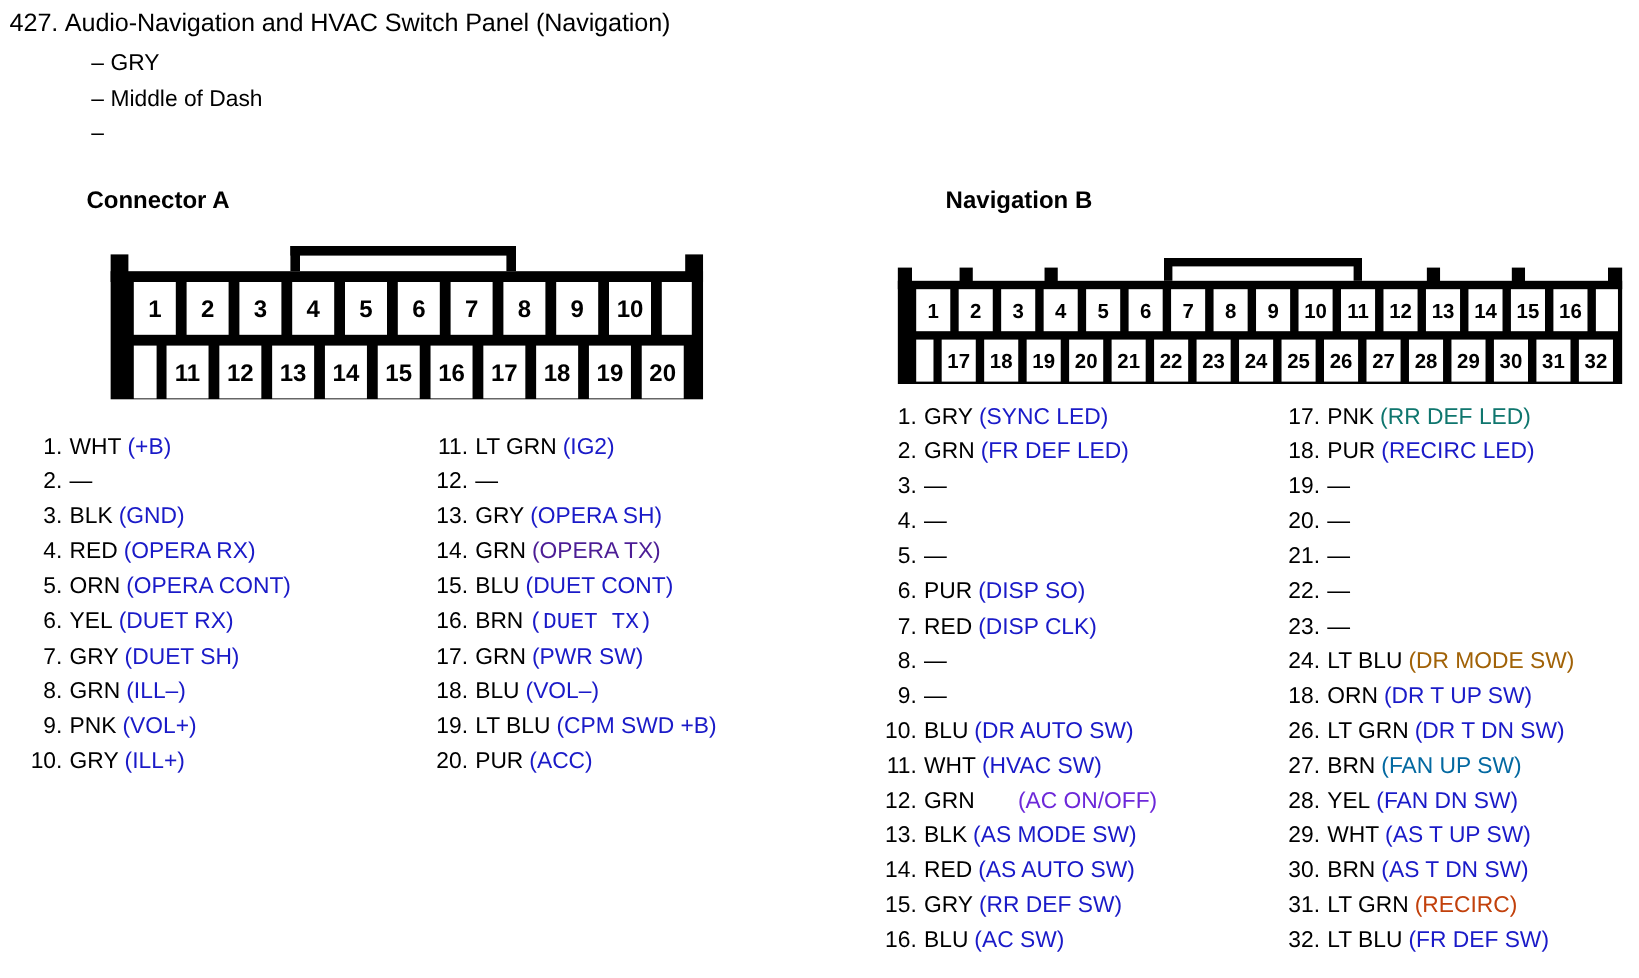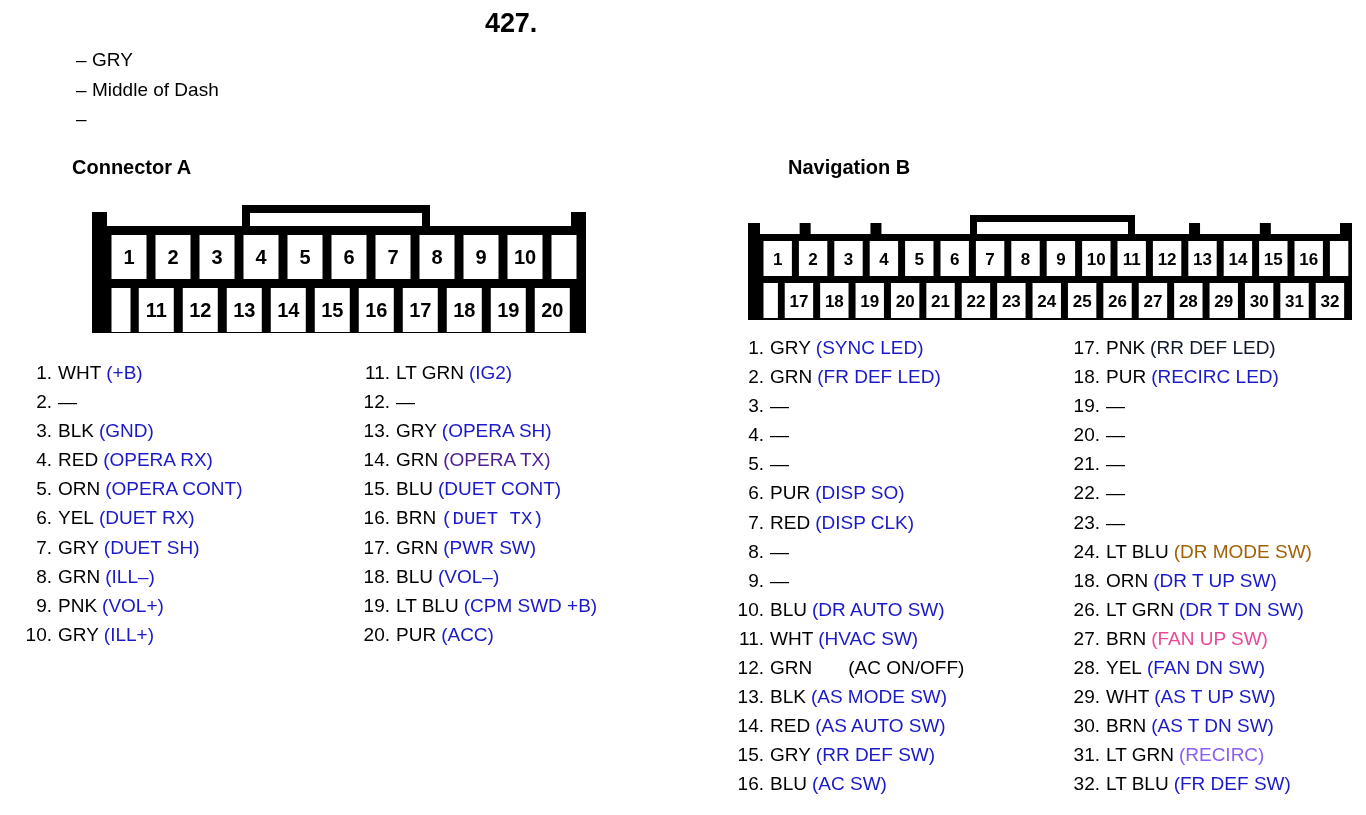--- a/index.html
+++ b/index.html
@@ -19,24 +19,23 @@
   
   .doc-header {
     position: absolute;
     left: 8px;
     top: 8px;
     width: 1000px;
   }
   .title-row {
     display: flex;
     align-items: baseline;
-    font-weight: bold;
-    font-size: 27px;
+    font-weight: normal;
+    font-size: 21px;
     letter-spacing: -0.1px;
-    justify-content: center;
   }
   .title-num {
     width: 46px;
     flex: none;
   }
   .title-text { white-space: nowrap; }
 
   .subitems {
     margin-top: 6px;
     padding-left: 68px;
@@ -102,20 +101,21 @@
   #col-a2 .pin-num { width: 40px; }
   #col-b1 .pin-num { width: 34px; }
   #col-b2 .pin-num { width: 40px; }
 </style>
 </head>
 <body>
 
 <div class="doc-header">
   <div class="title-row">
     <span class="title-num">427.</span>
+    <span class="title-text">Audio-Navigation and HVAC Switch Panel (Navigation)</span>
   </div>
   <div class="subitems">
     <div class="subitem">
       <span class="dash-mark">–</span>
       <span>GRY</span>
     </div>
     <div class="subitem">
       <span class="dash-mark">–</span>
       <span>Middle of Dash</span>
     </div>
@@ -413,21 +413,21 @@
       <span class="pin-sig" style="color: rgb(26, 26, 200);">(DR AUTO SW)</span>
     </div>
     <div class="pin-row">
       <span class="pin-num">11.</span>
       <span class="pin-wire">WHT</span>
       <span class="pin-sig" style="color: rgb(26, 26, 200);">(HVAC SW)</span>
     </div>
     <div class="pin-row">
       <span class="pin-num">12.</span>
       <span class="pin-wire">GRN</span>
-      <span class="pin-sig" style="color: #000000; padding-left: 36px;">(AC ON/OFF)</span>
+      <span class="pin-sig" style="color: #6d28d9; padding-left: 36px;">(AC ON/OFF)</span>
     </div>
     <div class="pin-row">
       <span class="pin-num">13.</span>
       <span class="pin-wire">BLK</span>
       <span class="pin-sig" style="color: rgb(26, 26, 200);">(AS MODE SW)</span>
     </div>
     <div class="pin-row">
       <span class="pin-num">14.</span>
       <span class="pin-wire">RED</span>
       <span class="pin-sig" style="color: rgb(26, 26, 200);">(AS AUTO SW)</span>
@@ -440,21 +440,21 @@
     <div class="pin-row">
       <span class="pin-num">16.</span>
       <span class="pin-wire">BLU</span>
       <span class="pin-sig" style="color: rgb(26, 26, 200);">(AC SW)</span>
     </div>
   </div>
 <div class="pin-col" id="col-b2">
     <div class="pin-row">
       <span class="pin-num">17.</span>
       <span class="pin-wire">PNK</span>
-      <span class="pin-sig" style="color: #0f172a; text-align: right;">(RR DEF LED)</span>
+      <span class="pin-sig" style="color: #0f766e; text-align: right;">(RR DEF LED)</span>
     </div>
     <div class="pin-row">
       <span class="pin-num">18.</span>
       <span class="pin-wire">PUR</span>
       <span class="pin-sig" style="color: rgb(26, 26, 200);">(RECIRC LED)</span>
     </div>
     <div class="pin-row">
       <span class="pin-num">19.</span>
       <span class="pin-wire">—</span>
     </div>
@@ -485,40 +485,40 @@
       <span class="pin-sig" style="color: rgb(26, 26, 200);">(DR T UP SW)</span>
     </div>
     <div class="pin-row">
       <span class="pin-num">26.</span>
       <span class="pin-wire">LT GRN</span>
       <span class="pin-sig" style="color: rgb(26, 26, 200);">(DR T DN SW)</span>
     </div>
     <div class="pin-row">
       <span class="pin-num">27.</span>
       <span class="pin-wire">BRN</span>
-      <span class="pin-sig" style="color: #ec4899; text-align: right;">(FAN UP SW)</span>
+      <span class="pin-sig" style="color: #0369a1; text-align: right;">(FAN UP SW)</span>
     </div>
     <div class="pin-row">
       <span class="pin-num">28.</span>
       <span class="pin-wire">YEL</span>
       <span class="pin-sig" style="color: rgb(26, 26, 200);">(FAN DN SW)</span>
     </div>
     <div class="pin-row">
       <span class="pin-num">29.</span>
       <span class="pin-wire">WHT</span>
       <span class="pin-sig" style="color: rgb(26, 26, 200);">(AS T UP SW)</span>
     </div>
     <div class="pin-row">
       <span class="pin-num">30.</span>
       <span class="pin-wire">BRN</span>
       <span class="pin-sig" style="color: rgb(26, 26, 200);">(AS T DN SW)</span>
     </div>
     <div class="pin-row">
       <span class="pin-num">31.</span>
       <span class="pin-wire">LT GRN</span>
-      <span class="pin-sig" style="color: #8b5cf6;">(RECIRC)</span>
+      <span class="pin-sig" style="color: #c2410c;">(RECIRC)</span>
     </div>
     <div class="pin-row">
       <span class="pin-num">32.</span>
       <span class="pin-wire">LT BLU</span>
       <span class="pin-sig" style="color: rgb(26, 26, 200);">(FR DEF SW)</span>
     </div>
   </div>
 
 </body></html>

